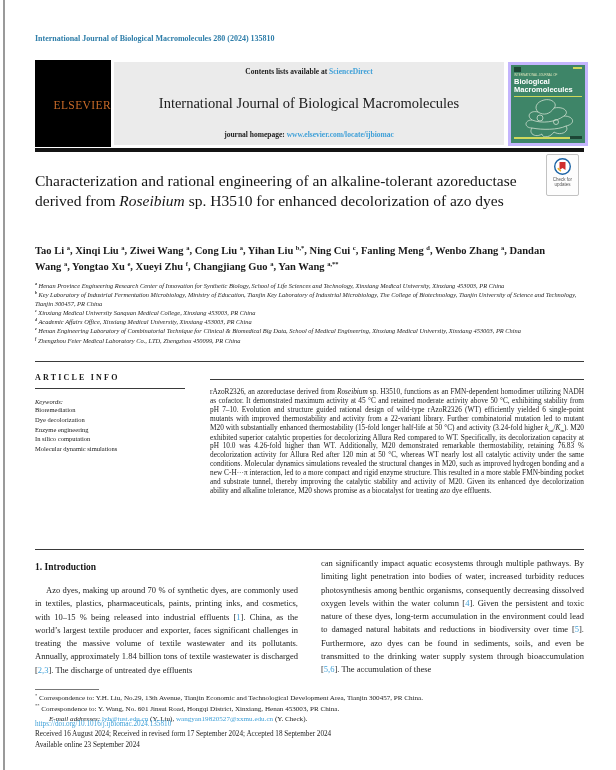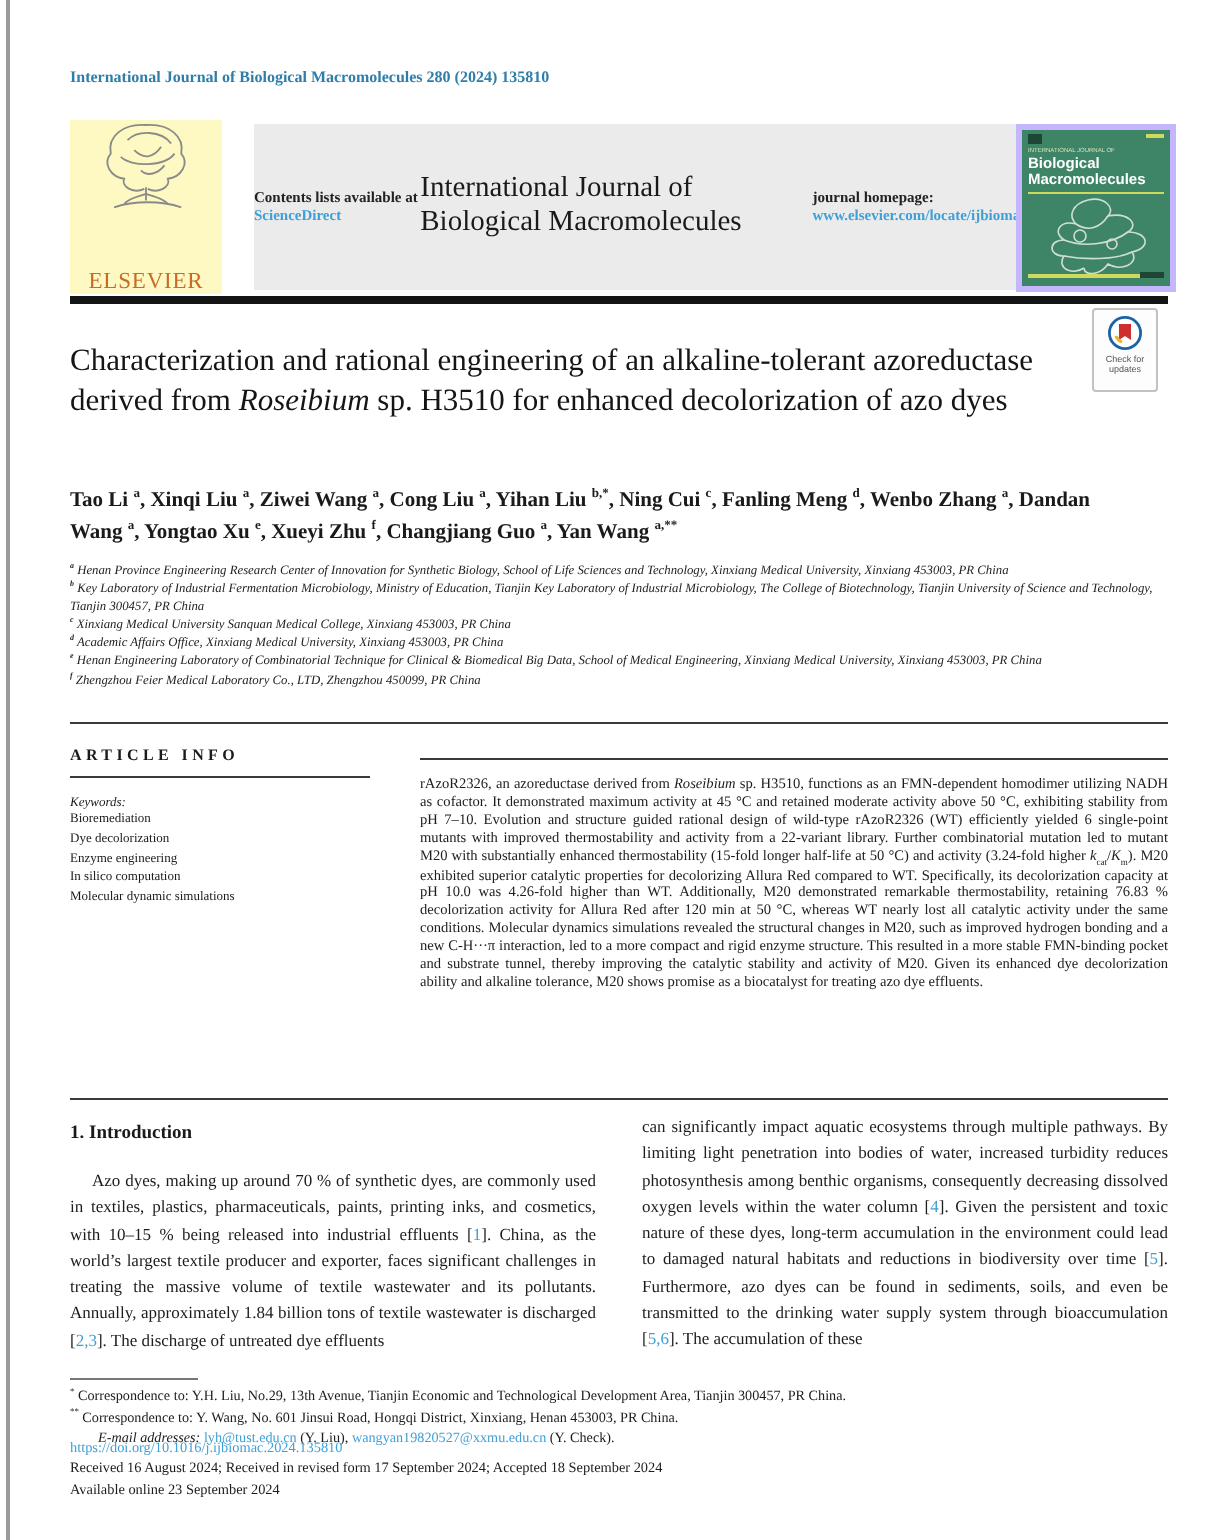--- a/index.html
+++ b/index.html
@@ -10,25 +10,25 @@
   .page-edge{position:absolute;left:3px;top:0;bottom:0;width:2px;background:#9a9a9a;}
   sup{font-size:62%;line-height:0;}
   .it{font-style:italic;}
   .sb{font-size:62%;vertical-align:sub;}
   .blink{color:#3fa0d8;}
   
   .header-ref{position:absolute;left:35px;top:34px;width:549px;
     font-size:8px;font-weight:600;color:#2f7ea9;}
   
   .banner{position:absolute;left:35px;top:60px;width:549px;height:87px;}
-  .elsevier-box{position:absolute;left:0;top:0;width:76px;height:87px;background:#fef9c3;
-    display:flex;flex-direction:column;align-items:center;justify-content:flex-end;gap:26px;}
+  .elsevier-box{position:absolute;left:0;top:0;width:76px;height:87px;background:#000000;
+    display:flex;flex-direction:row;align-items:center;justify-content:flex-end;gap:26px;}
   .elsevier-word{font-size:11.5px;color:#c96a28;letter-spacing:.4px;margin-top:2px;}
-  .banner-mid{position:absolute;left:92px;top:2px;width:390px;height:83px;background:#ebebeb;
-    display:flex;flex-direction:row;justify-content:space-between;align-items:center;
+  .banner-mid{position:absolute;left:79px;top:2px;width:390px;height:83px;background:#ebebeb;
+    display:flex;flex-direction:column;justify-content:space-between;align-items:center;
     padding:5px 0 6px 0;box-sizing:border-box;}
   .contents-line{font-size:7.5px;font-weight:700;color:#222;}
   .journal-title{font-size:14.5px;color:#1a1a1a;}
   .homepage-line{font-size:7.5px;font-weight:700;color:#222;}
   .cover{position:absolute;left:473px;top:2px;width:80px;height:84px;background:#3e8568;
     border:3px solid #c4b5fd;box-sizing:border-box;padding:2px 3px;overflow:hidden;}
   .cover-topline{display:flex;justify-content:space-between;}
   .cover-chip{width:7px;height:5px;background:#1d4635;}
   .cover-chip2{width:9px;height:2px;background:#cfd95c;}
   .cover-tiny{font-family:"Liberation Sans",sans-serif;font-size:3px;color:#d9e3b9;margin-top:1px;}

